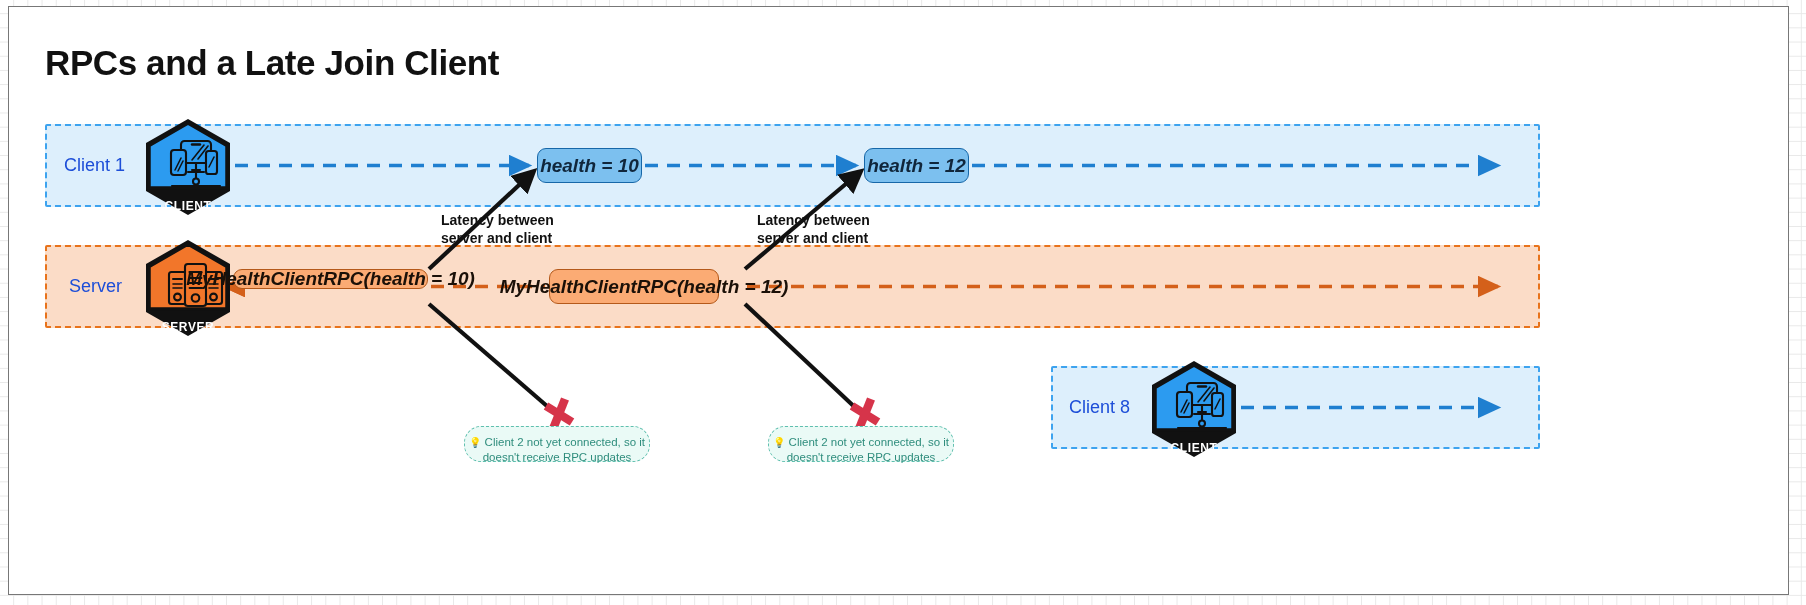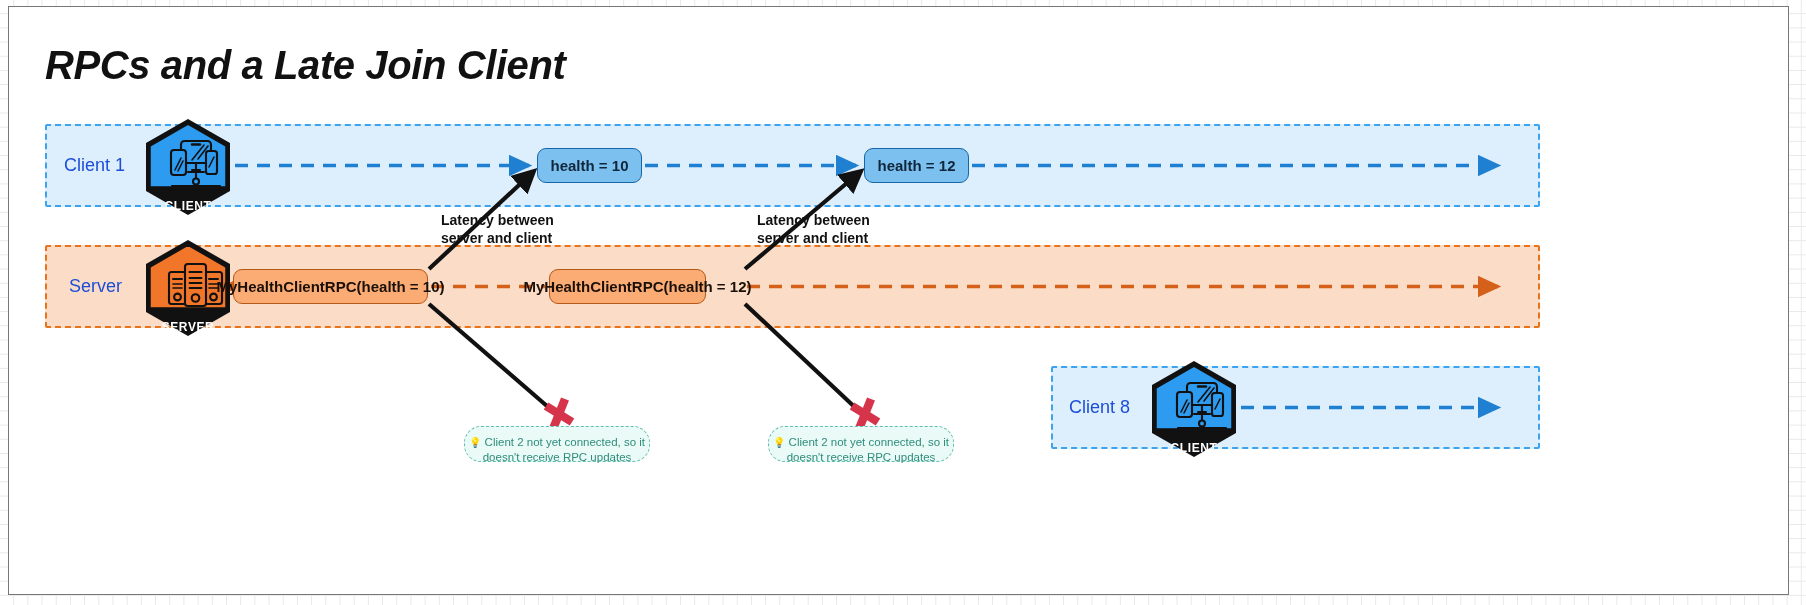--- a/index.html
+++ b/index.html
@@ -40,26 +40,25 @@
     border: 1.5px solid #777777;
     box-sizing: border-box;
     overflow: hidden;
   }
 
   
   #title {
     position: absolute;
     left: 36px;
     top: 36px;
-    font-size: 40px;
+    font-size: 35px;
     font-weight: bold;
     color: #111111;
     letter-spacing: -0.4px;
     white-space: nowrap;
-    font-style: italic;
   }
 
   
   .lane {
     position: absolute;
     box-sizing: border-box;
   }
   .lane.client {
     background: #ddeffc;
     border: 2px dashed #3da3ef;
@@ -116,41 +115,42 @@
     pointer-events: none;
   }
 
   
   .msgbox {
     position: absolute;
     box-sizing: border-box;
     display: flex;
     align-items: center;
     justify-content: center;
-    font-size: 15px;
+    font-size: 19px;
     font-weight: bold;
     color: #10263b;
     text-align: left;
     white-space: nowrap;
+    font-style: italic;
   }
   .msgbox.blue {
     background: #7cc0ef;
     border: 1.6px solid #1667a8;
     border-radius: 9px;
   }
   .msgbox.orange {
     background: #fbab74;
     border: 1.6px solid #b4591a;
     border-radius: 9px;
     color: #1a1008;
   }
   #msg-h10 { left: 528px; top: 141px; width: 105px; height: 35px; }
   #msg-h12 { left: 855px; top: 141px; width: 105px; height: 35px; }
-  #msg-rpc1 { left: 224px; top: 262px; width: 195px; height: 35px; }
-  #msg-rpc2 { left: 540px; top: 262px; width: 157px; height: 35px; padding-left: 20px; }
+  #msg-rpc1 { left: 224px; top: 262px; width: 195px; height: 20px; }
+  #msg-rpc2 { left: 540px; top: 262px; width: 170px; height: 35px; padding-left: 20px; }
 
   
   .latency {
     position: absolute;
     font-size: 14px;
     font-weight: bold;
     color: #111111;
     text-align: center;
     line-height: 1.25;
     white-space: nowrap;

